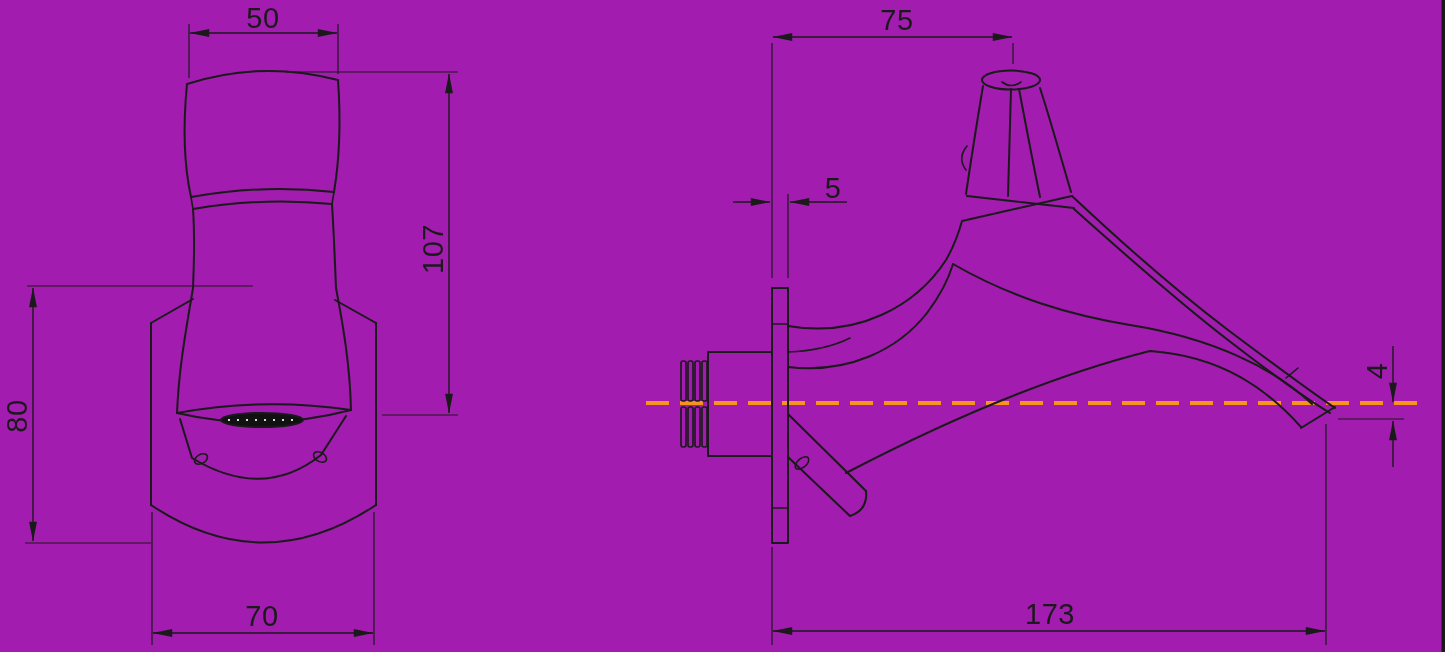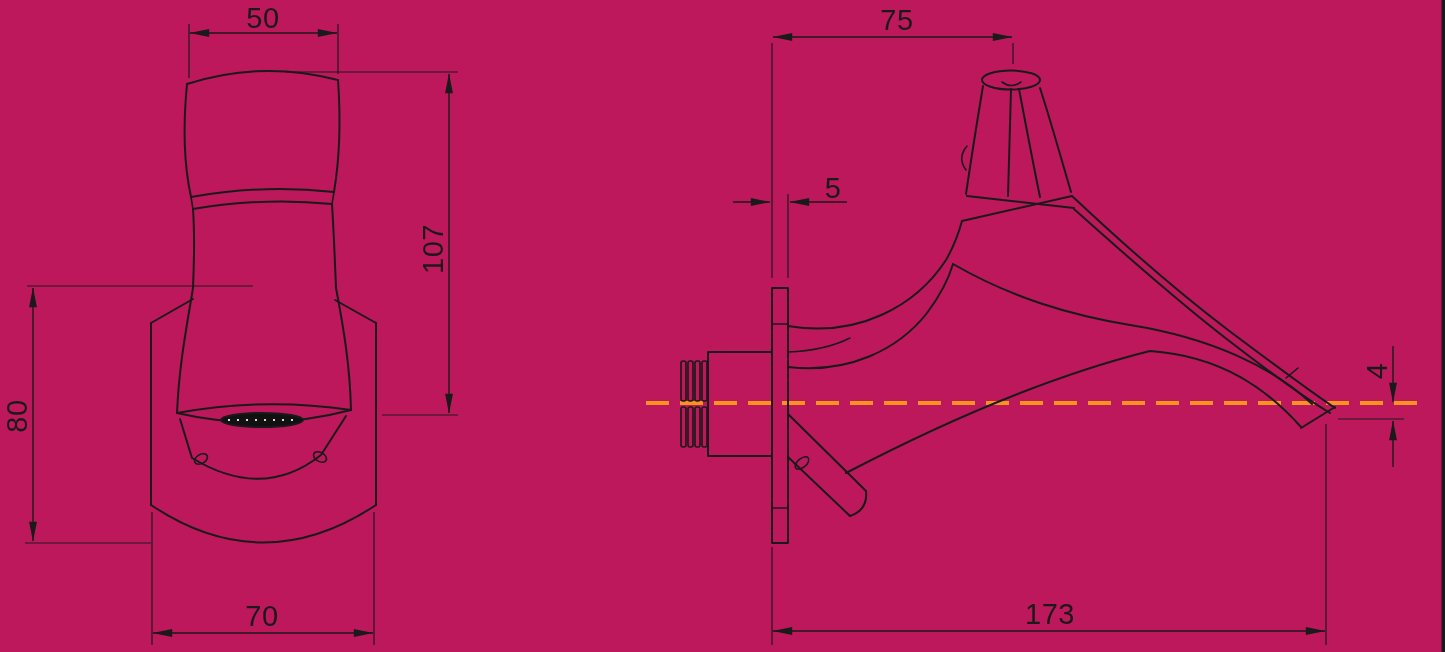--- a/index.html
+++ b/index.html
@@ -1,16 +1,16 @@
 <!DOCTYPE html>
 <html><head>
 <meta charset="utf-8">
 <style>
   html,body{margin:0;padding:0;background:#ffffff;}
-  .stage{position:relative;width:1445px;height:652px;background:#be185d;overflow:hidden;
+  .stage{position:relative;width:1445px;height:652px;background:#a21caf;overflow:hidden;
          font-family:"Liberation Sans", sans-serif;}
   svg{display:block;}
   .geo{fill:none;stroke:#1a1a1a;stroke-width:2;stroke-linecap:round;stroke-linejoin:round;}
   .geo-thin{fill:none;stroke:#1a1a1a;stroke-width:1.6;stroke-linecap:round;}
   .dim{fill:none;stroke:#1a1a1a;stroke-width:1.4;}
   .ext{fill:none;stroke:#1a1a1a;stroke-width:1.2;}
   .cl{fill:none;stroke:#f7941e;stroke-width:4;stroke-dasharray:23 11;}
   .dimtext{font-family:"Liberation Sans", sans-serif;font-size:29px;fill:#1a1a1a;
            text-anchor:middle;letter-spacing:0.5px;}
   .slotfill{fill:#111111;stroke:#1a1a1a;stroke-width:2;}

